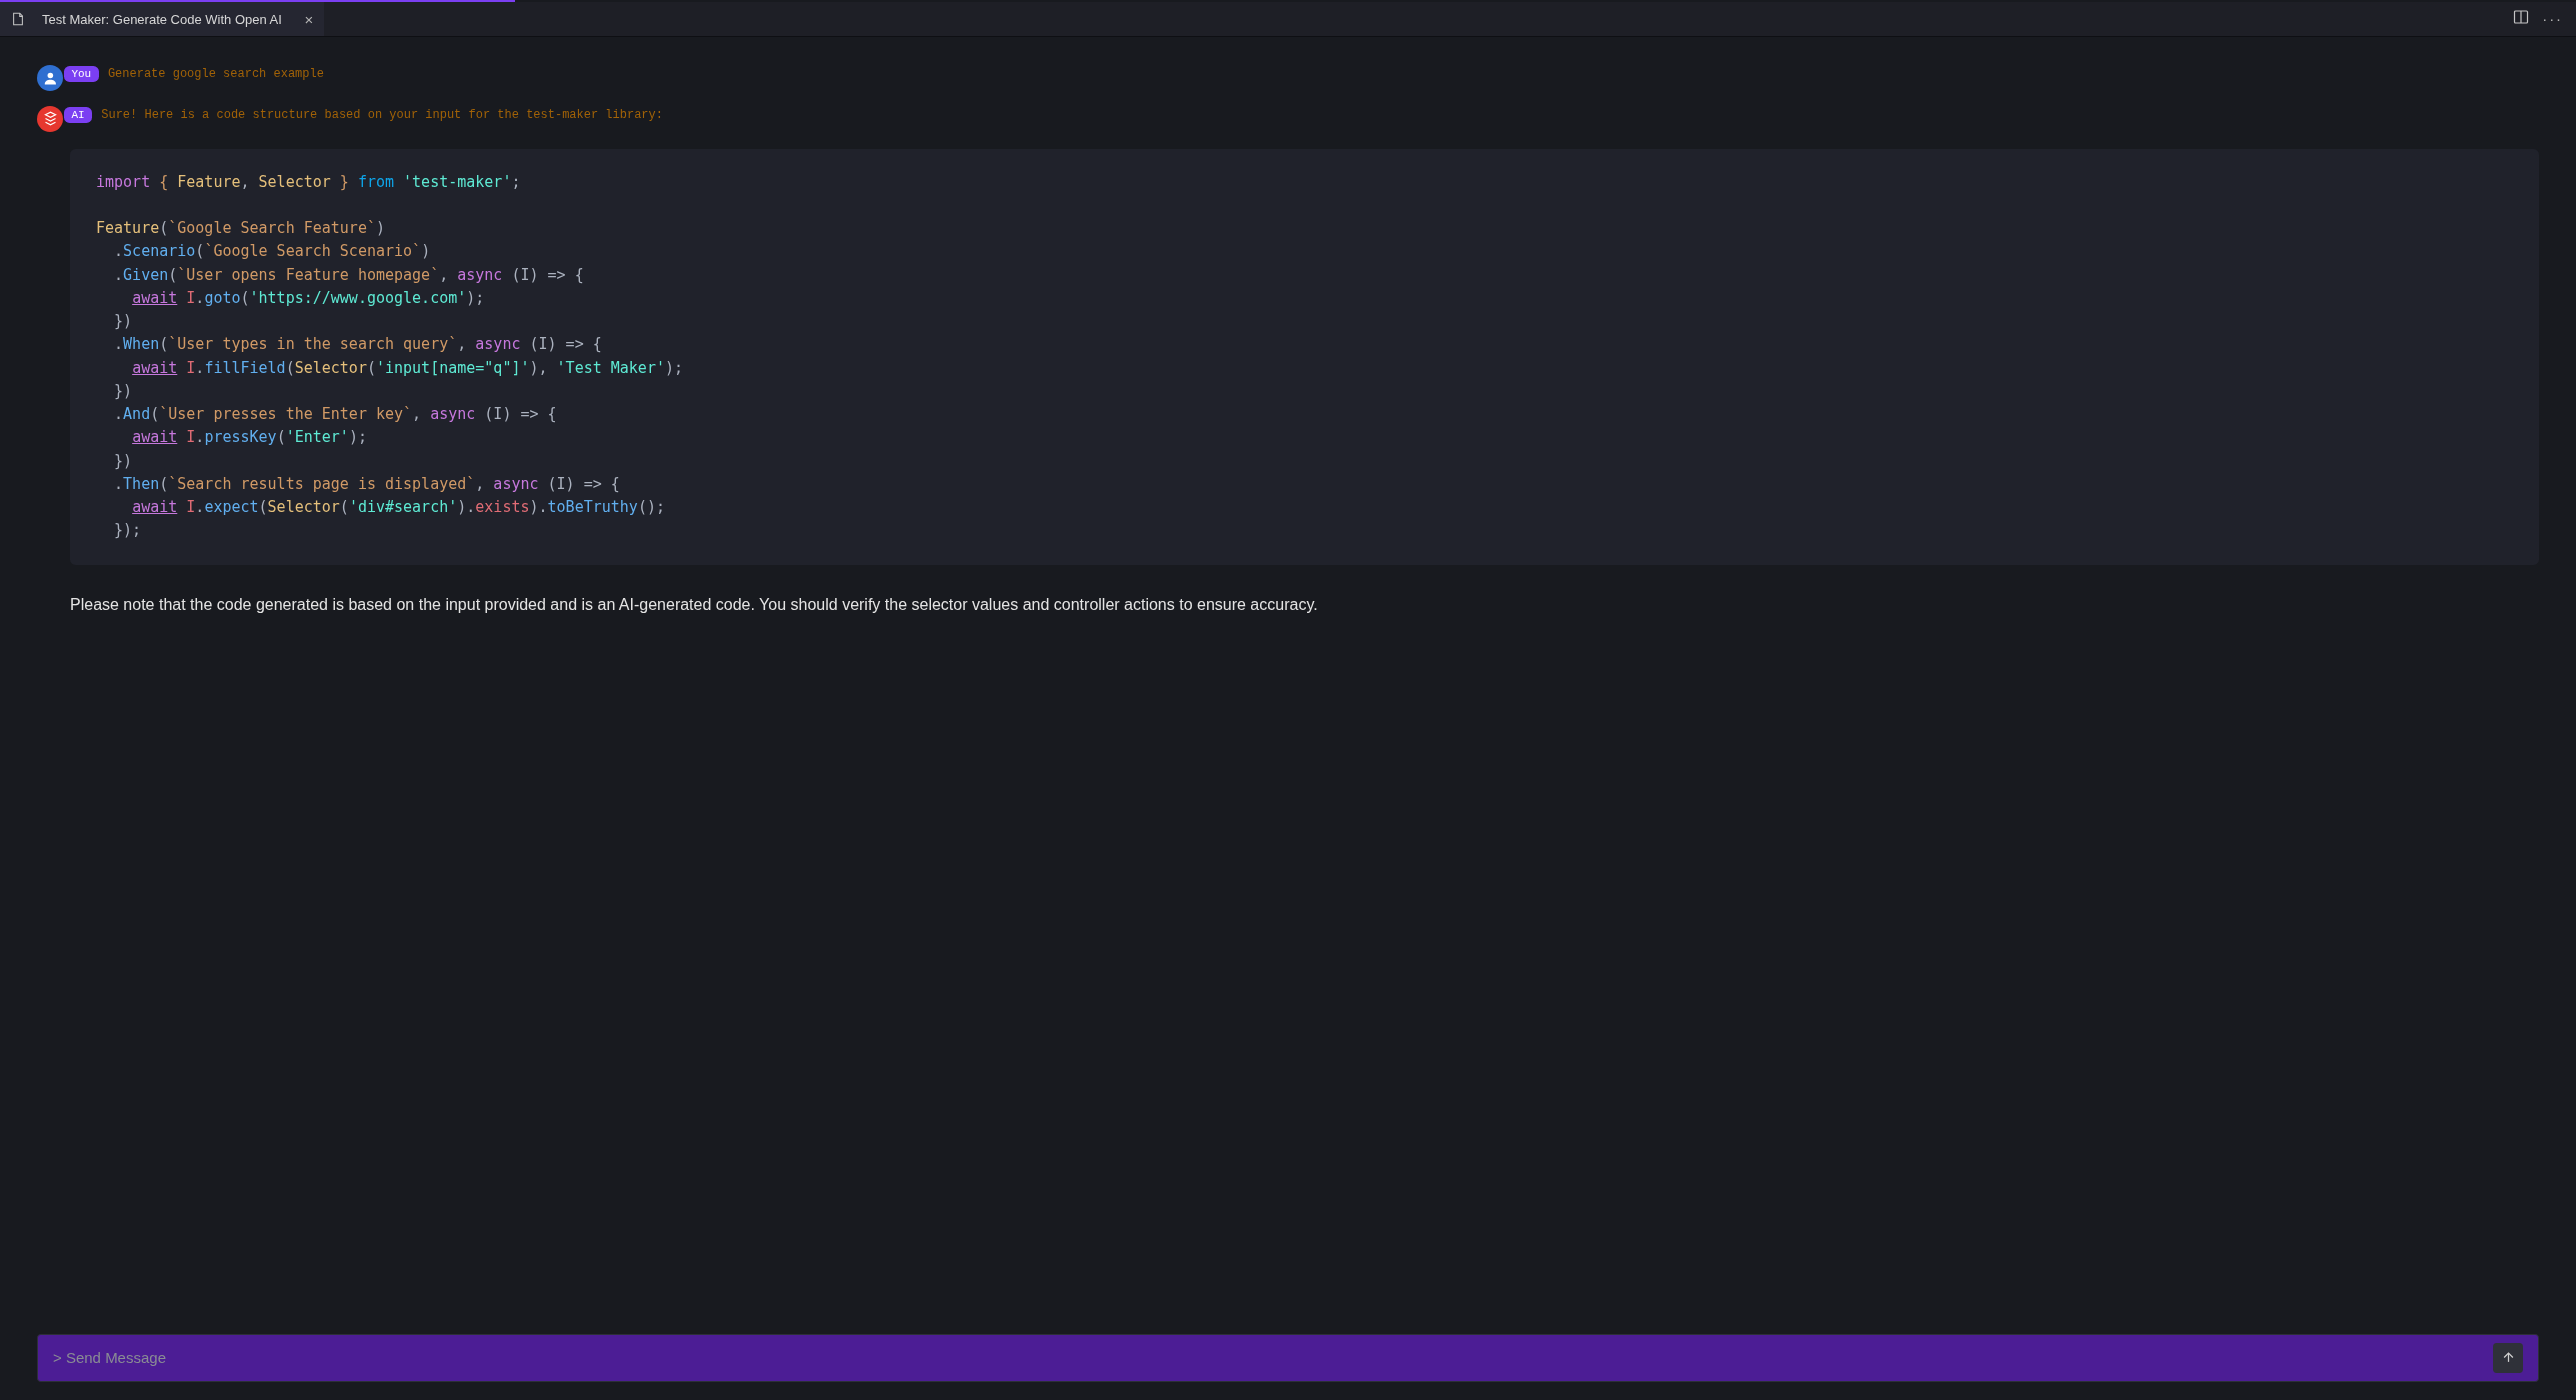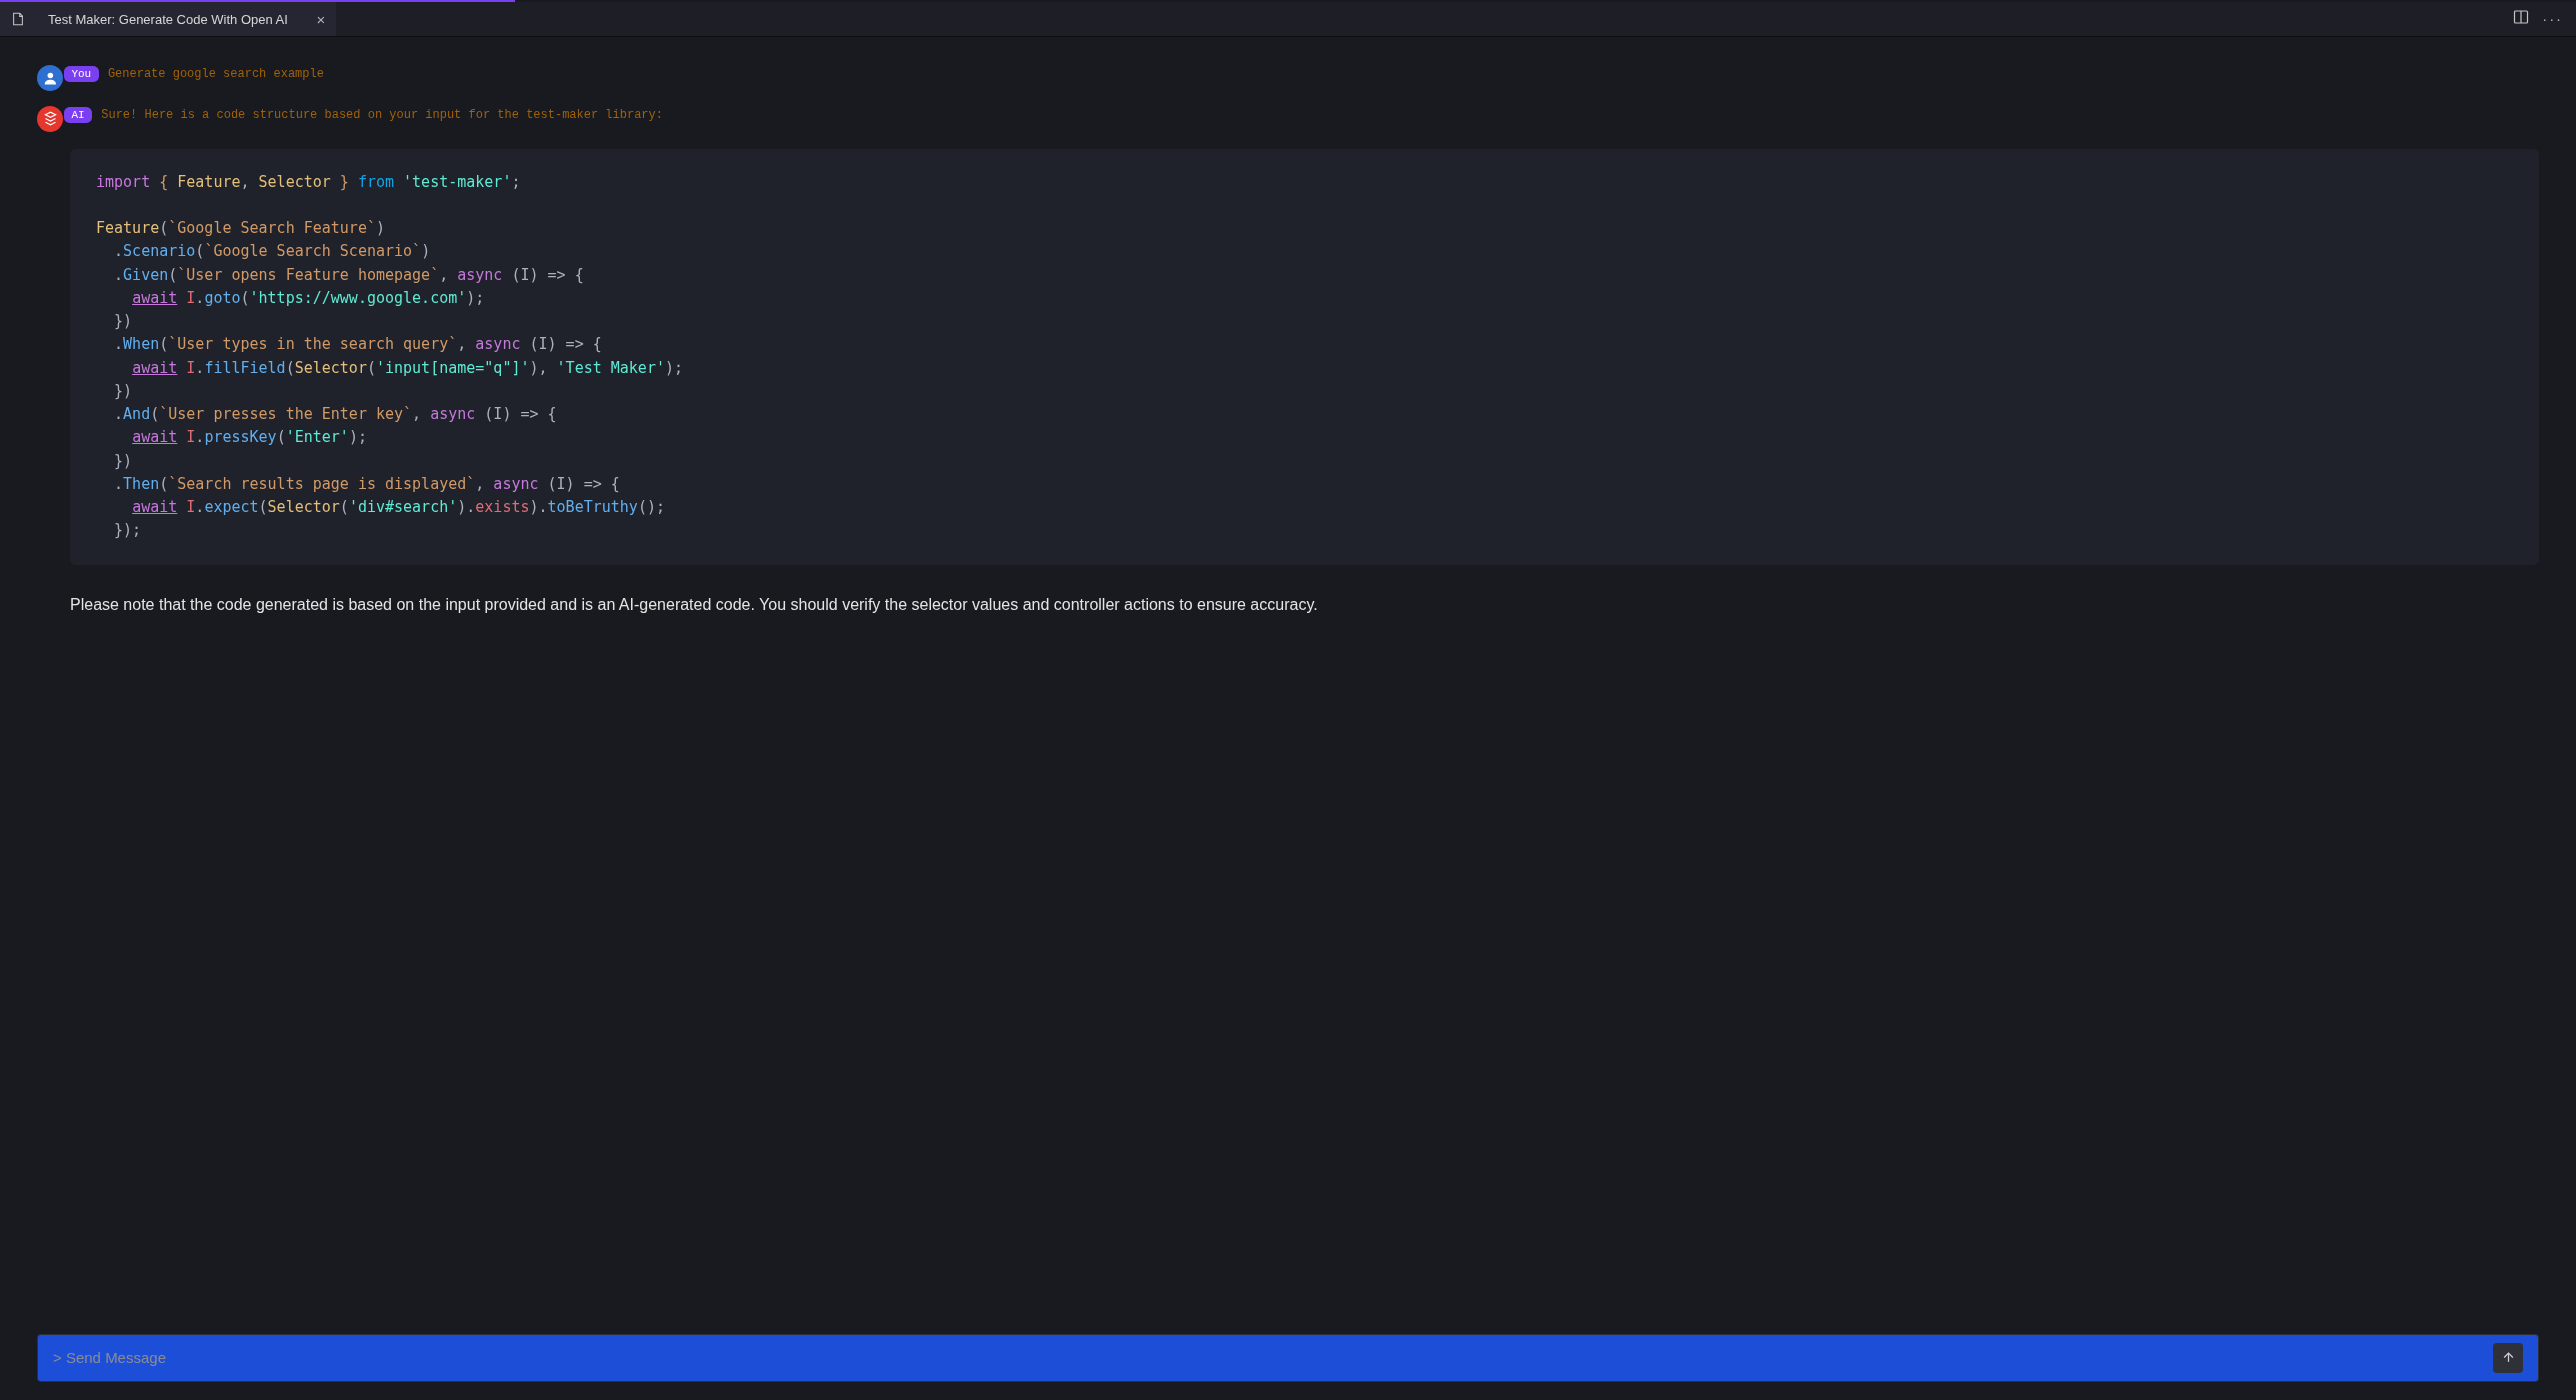--- a/index.html
+++ b/index.html
@@ -22,21 +22,21 @@
     height: 35px;
     justify-content: space-between;
     border-bottom: 0.9px solid #0e0f13;
   }
   .tab {
     display: flex;
     align-items: center;
     background: #252631;
     height: 100%;
     padding: 0 11px;
-    gap: 23px;
+    gap: 17px;
     font-size: 13px;
     color: #d7d7d7;
     border-top: 0.9px solid transparent;
   }
   .tab .file-icon { width: 14px; height: 14px; display:flex; align-items:center; justify-content:center;}
   .tab .close-x { color:#b5b5b5; font-size:15px; margin-left:5.6px; cursor:pointer;}
   .tab-right {
     display:flex;
     align-items:center;
     gap:13px;
@@ -118,21 +118,21 @@
 
   .input-bar-wrap {
     position:absolute;
     bottom:18.5px;
     left:37px;
     right:37px;
   }
   .input-bar {
     display:flex;
     align-items:center;
-    background:#1d4ed8;
+    background:#4c1d95;
     border:0.9px solid #2d2f38;
     border-radius:3.7px;
     height:48px;
     padding:0 15px;
   }
   .input-bar input {
     flex:1;
     background:transparent;
     border:none;
     outline:none;

